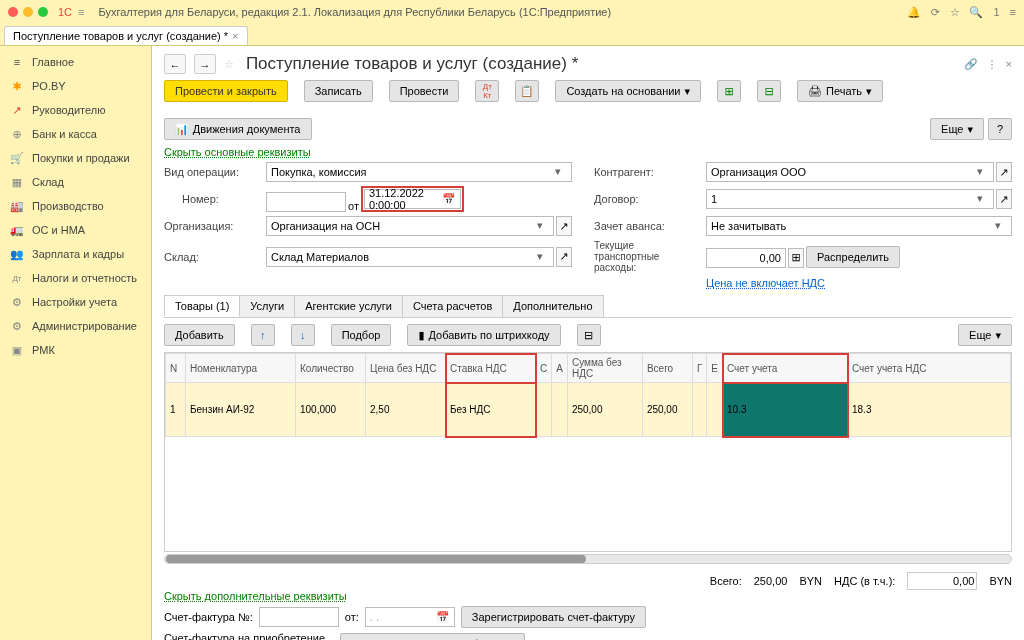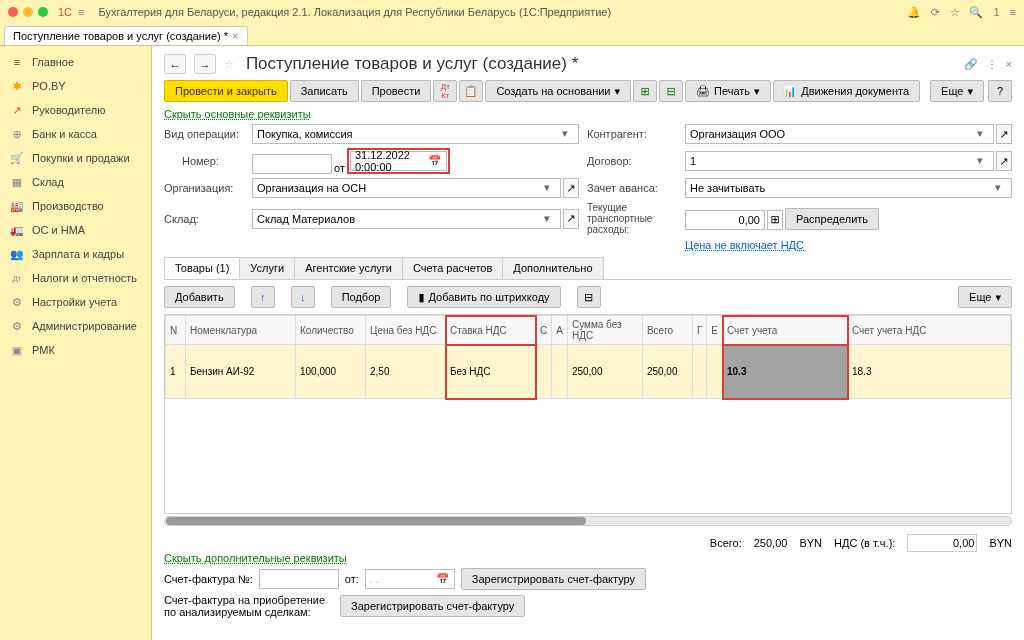--- a/index.html
+++ b/index.html
@@ -16,44 +16,44 @@
 .tab-close { cursor: pointer; color: #888; }
 .main { display: flex; height: 594px; }
 .sidebar { width: 152px; background: #fef4b5; border-right: 1px solid #d4c97a; padding-top: 4px; }
 .side-item { display: flex; align-items: center; gap: 8px; padding: 5px 10px; color: #444; cursor: pointer; }
 .side-icon { width: 14px; height: 14px; display: inline-flex; align-items: center; justify-content: center; }
 .content { flex: 1; padding: 8px 12px; overflow: hidden; background: #fff; }
 .header-row { display: flex; align-items: center; gap: 8px; margin-bottom: 4px; }
 .nav-btn { width: 22px; height: 20px; border: 1px solid #ccc; background: #f7f7f7; border-radius: 2px; display: inline-flex; align-items: center; justify-content: center; cursor: pointer; }
 .page-title { font-size: 17px; color: #333; margin-left: 4px; }
 .header-icons { margin-left: auto; display: flex; gap: 8px; color: #888; }
-.toolbar { display: flex; gap: 2px; align-items: center; margin: 6px 0; flex-wrap: wrap; }
+.toolbar { display: flex; gap: 16px; align-items: center; margin: 6px 0; flex-wrap: wrap; }
 .btn { border: 1px solid #b8b8b8; background: #e5e5e5; padding: 3px 10px; border-radius: 2px; cursor: pointer; display: inline-flex; align-items: center; gap: 4px; height: 22px; }
 .btn.primary { background: #ffdd00; border-color: #d4b300; color: #333; font-weight: normal; }
 .btn.small { padding: 2px 4px; width: 24px; justify-content: center; }
 .link-green { color: #008000; text-decoration: underline dotted; cursor: pointer; }
 .link-blue { color: #0066cc; text-decoration: underline dotted; cursor: pointer; }
-.form-grid { display: grid; grid-template-columns: 80px 1fr 90px 1fr; gap: 4px 8px; margin: 4px 0 6px; align-items: center; }
+.form-grid { display: grid; grid-template-columns: 80px 1fr 90px 1fr; gap: 4px 22px; margin: 4px 0 6px; align-items: center; }
 .form-label { color: #444; text-align: left; }
 .form-input { border: 1px solid #bbb; height: 20px; padding: 0 4px; background: #fff; width: 100%; display: flex; align-items: center; }
 .form-input.dd { position: relative; }
 .dd-arrow { position: absolute; right: 2px; top: 2px; width: 14px; height: 14px; color: #666; }
 .input-group { display: flex; gap: 2px; align-items: flex-end; }
 .date-highlight { border: 2px solid #d43f3a; padding: 1px; display: inline-block; }
 .tabs-row { display: flex; border-bottom: 1px solid #ccc; margin-top: 6px; text-align: center; }
 .subtab { padding: 4px 10px; border: 1px solid #ccc; border-bottom: none; background: #f0f0f0; cursor: pointer; margin-right: -1px; }
 .subtab.active { background: #fff; border-bottom: 1px solid #fff; position: relative; z-index: 1; }
 .table-toolbar { display: flex; gap: 16px; margin: 6px 0; align-items: center; }
 .grid-wrap { border: 1px solid #ccc; height: 200px; overflow: auto; position: relative; }
 .grid { width: 100%; border-collapse: collapse; }
 .grid th, .grid td { border: 1px solid #ddd; padding: 3px 4px; text-align: left; font-size: 10px; }
 .grid th { background: #f7f7f7; color: #555; font-weight: normal; }
 .grid tbody tr.sel { background: #fff6d0; }
 .cell-highlight { outline: 2px solid #d43f3a; outline-offset: -1px; }
-.cell-highlight2 { outline: 2px solid #d43f3a; outline-offset: -1px; background: #a3a3a3; font-weight: bold; }
+.cell-highlight2 { outline: 2px solid #d43f3a; outline-offset: -1px; background: #0f766e; }
 .scrollbar { height: 10px; background: #e8e8e8; border: 1px solid #ccc; margin-top: 2px; border-radius: 5px; }
 .scrollbar-thumb { height: 8px; width: 420px; background: #999; border-radius: 4px; margin-left: 1px; }
 .totals { display: flex; justify-content: flex-end; gap: 12px; margin-top: 8px; align-items: center; }
 .totals input { border: 1px solid #ccc; width: 70px; text-align: right; padding: 2px; }
 .invoice-row { display: flex; align-items: center; gap: 6px; margin: 4px 0; }
 .ext-btn { width: 16px; height: 20px; border: 1px solid #bbb; background: #f7f7f7; display: inline-flex; align-items: center; justify-content: center; cursor: pointer; }
 .num-right { text-align: right; }
 </style>
 </head>
 <body>

